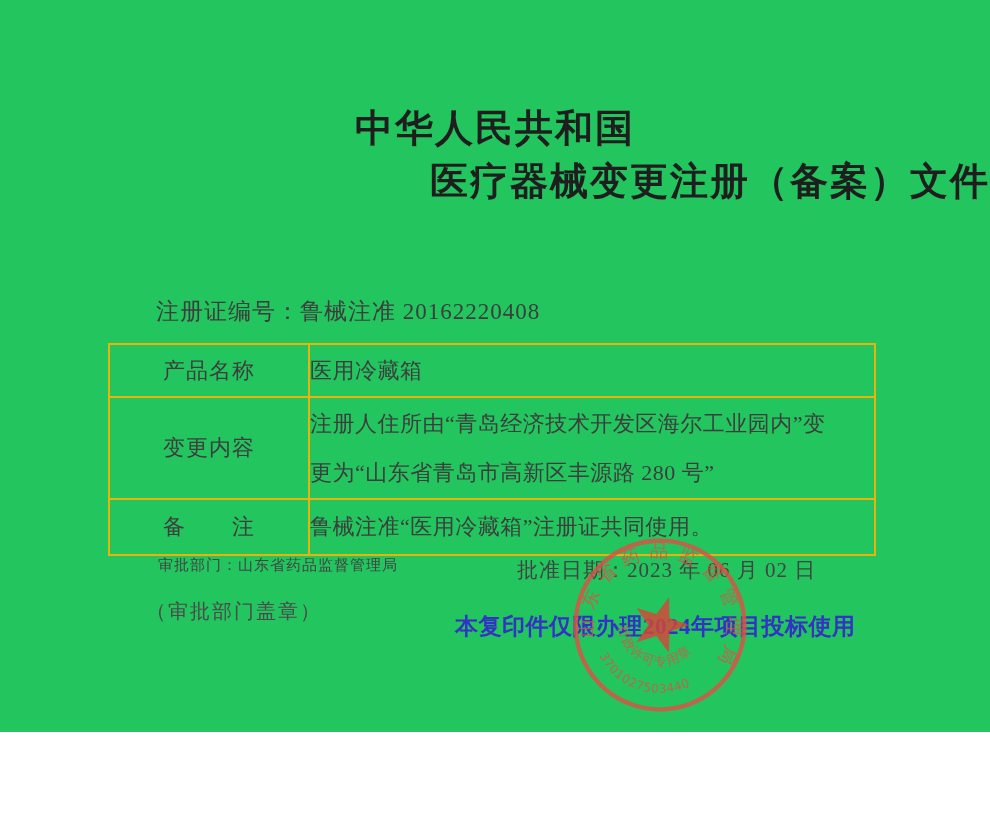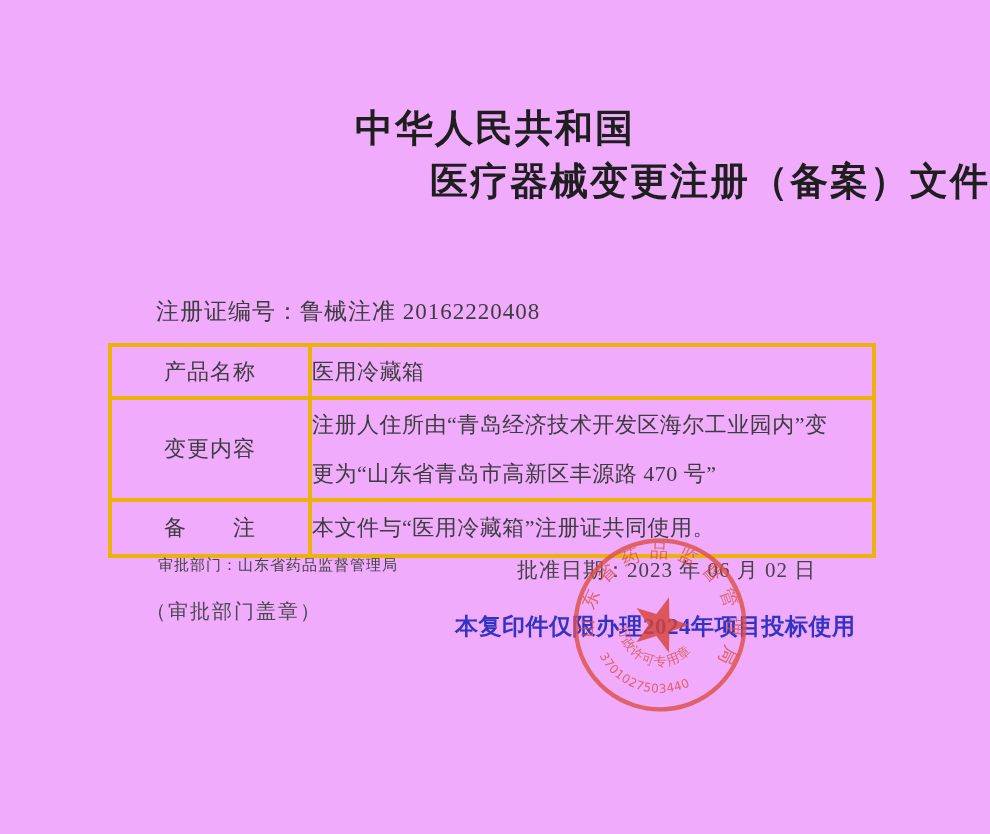--- a/index.html
+++ b/index.html
@@ -1,28 +1,28 @@
 <!DOCTYPE html>
 <html><head>
 <meta charset="utf-8">
 <style>
   * { margin:0; padding:0; box-sizing:border-box; }
   body { background:#ffffff; }
   .page {
-    position:relative; width:990px; height:834px; background:#f0abfc;
+    position:relative; width:990px; height:732px; background:#22c55e;
     font-family:"Liberation Serif","DejaVu Serif",serif; color:#3a3a3a; overflow:hidden;
   }
   .title-block { position:absolute; top:102px; left:0; width:100%; text-align:center; }
   .title-line1 { font-size:38px; font-weight:bold; color:#1e1e1e; letter-spacing:2px; line-height:52px; }
   .title-line2 { font-size:38px; font-weight:bold; color:#1e1e1e; letter-spacing:2px; line-height:54px;text-align:right; }
 
   .reg-line { position:absolute; left:156px; top:296px; font-size:23px; color:#3d3d3d; letter-spacing:1px; }
 
   .doc-table { position:absolute; left:108px; top:343px; width:768px; border-collapse:collapse; }
-  .doc-table td { border:4px solid #eab308; font-size:22px; color:#3d3d3d; vertical-align:middle; }
+  .doc-table td { border:2px solid #eab308; font-size:22px; color:#3d3d3d; vertical-align:middle; }
   .doc-table td.lbl { width:200px; text-align:center; letter-spacing:1px; }
   .doc-table td.val { letter-spacing:0.5px; }
   .row-1 { height:53px; }
   .row-2 { height:102px; }
   .row-3 { height:56px; }
   .val-line { line-height:49px; }
 
   .dept-line { position:absolute; left:158px; top:556px; font-size:15px; color:#434343; letter-spacing:1px; }
   .date-line { position:absolute; left:517px; top:556px; font-size:21px; color:#434343; letter-spacing:1px; }
   .copy-note { position:absolute; left:455px; top:583px; font-size:23px; font-weight:bold; letter-spacing:0.5px;margin-top:28px; }
@@ -47,26 +47,26 @@
   <table class="doc-table">
     <tbody>
       <tr class="row-1">
         <td class="lbl">产品名称</td>
         <td class="val">医用冷藏箱</td>
       </tr>
       <tr class="row-2">
         <td class="lbl">变更内容</td>
         <td class="val">
           <div class="val-line">注册人住所由“青岛经济技术开发区海尔工业园内”变</div>
-          <div class="val-line">更为“山东省青岛市高新区丰源路 470 号”</div>
+          <div class="val-line">更为“山东省青岛市高新区丰源路 280 号”</div>
         </td>
       </tr>
       <tr class="row-3">
         <td class="lbl">备　　注</td>
-        <td class="val">本文件与“医用冷藏箱”注册证共同使用。</td>
+        <td class="val">鲁械注准“医用冷藏箱”注册证共同使用。</td>
       </tr>
     </tbody>
   </table>
 
   <div class="dept-line">审批部门：山东省药品监督管理局</div>
   <div class="date-line">批准日期：2023 年 06 月 02 日</div>
   <div class="copy-note" id="copyNote" style="color: rgb(50, 50, 196);">本复印件仅限办理2024年项目投标使用</div>
   <div class="seal-note">（审批部门盖章）</div>
 
   <svg class="stamp" viewBox="0 0 200 200">

